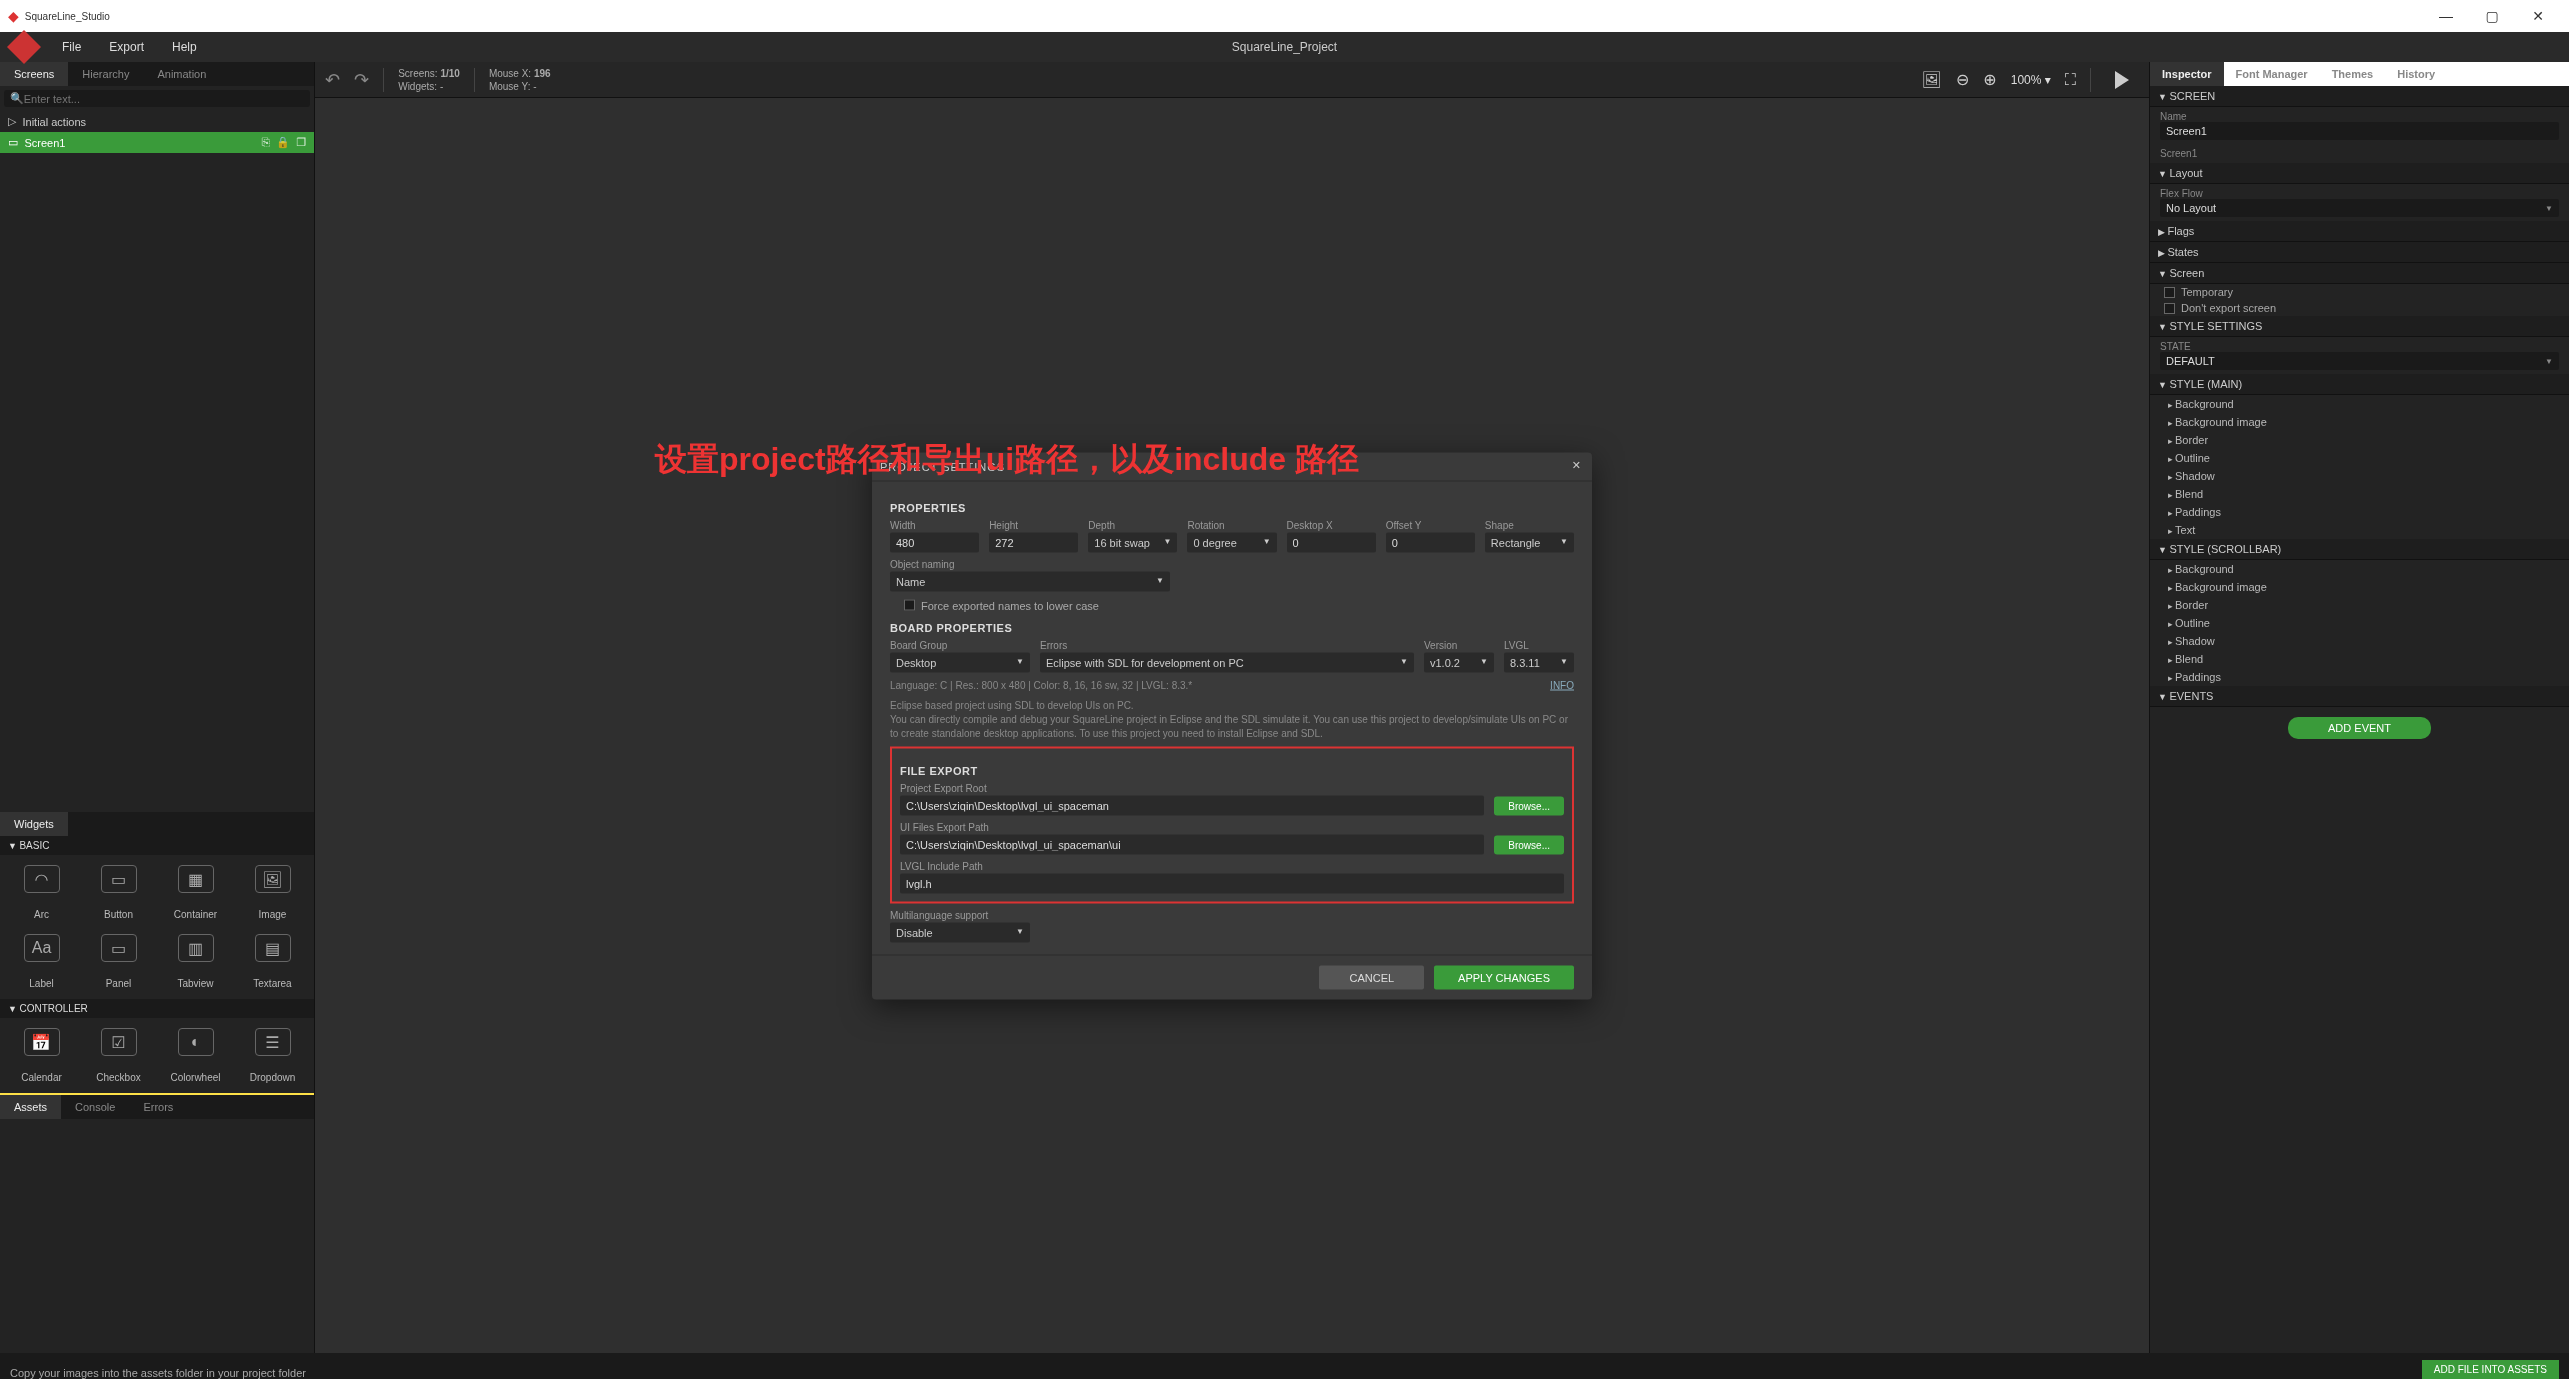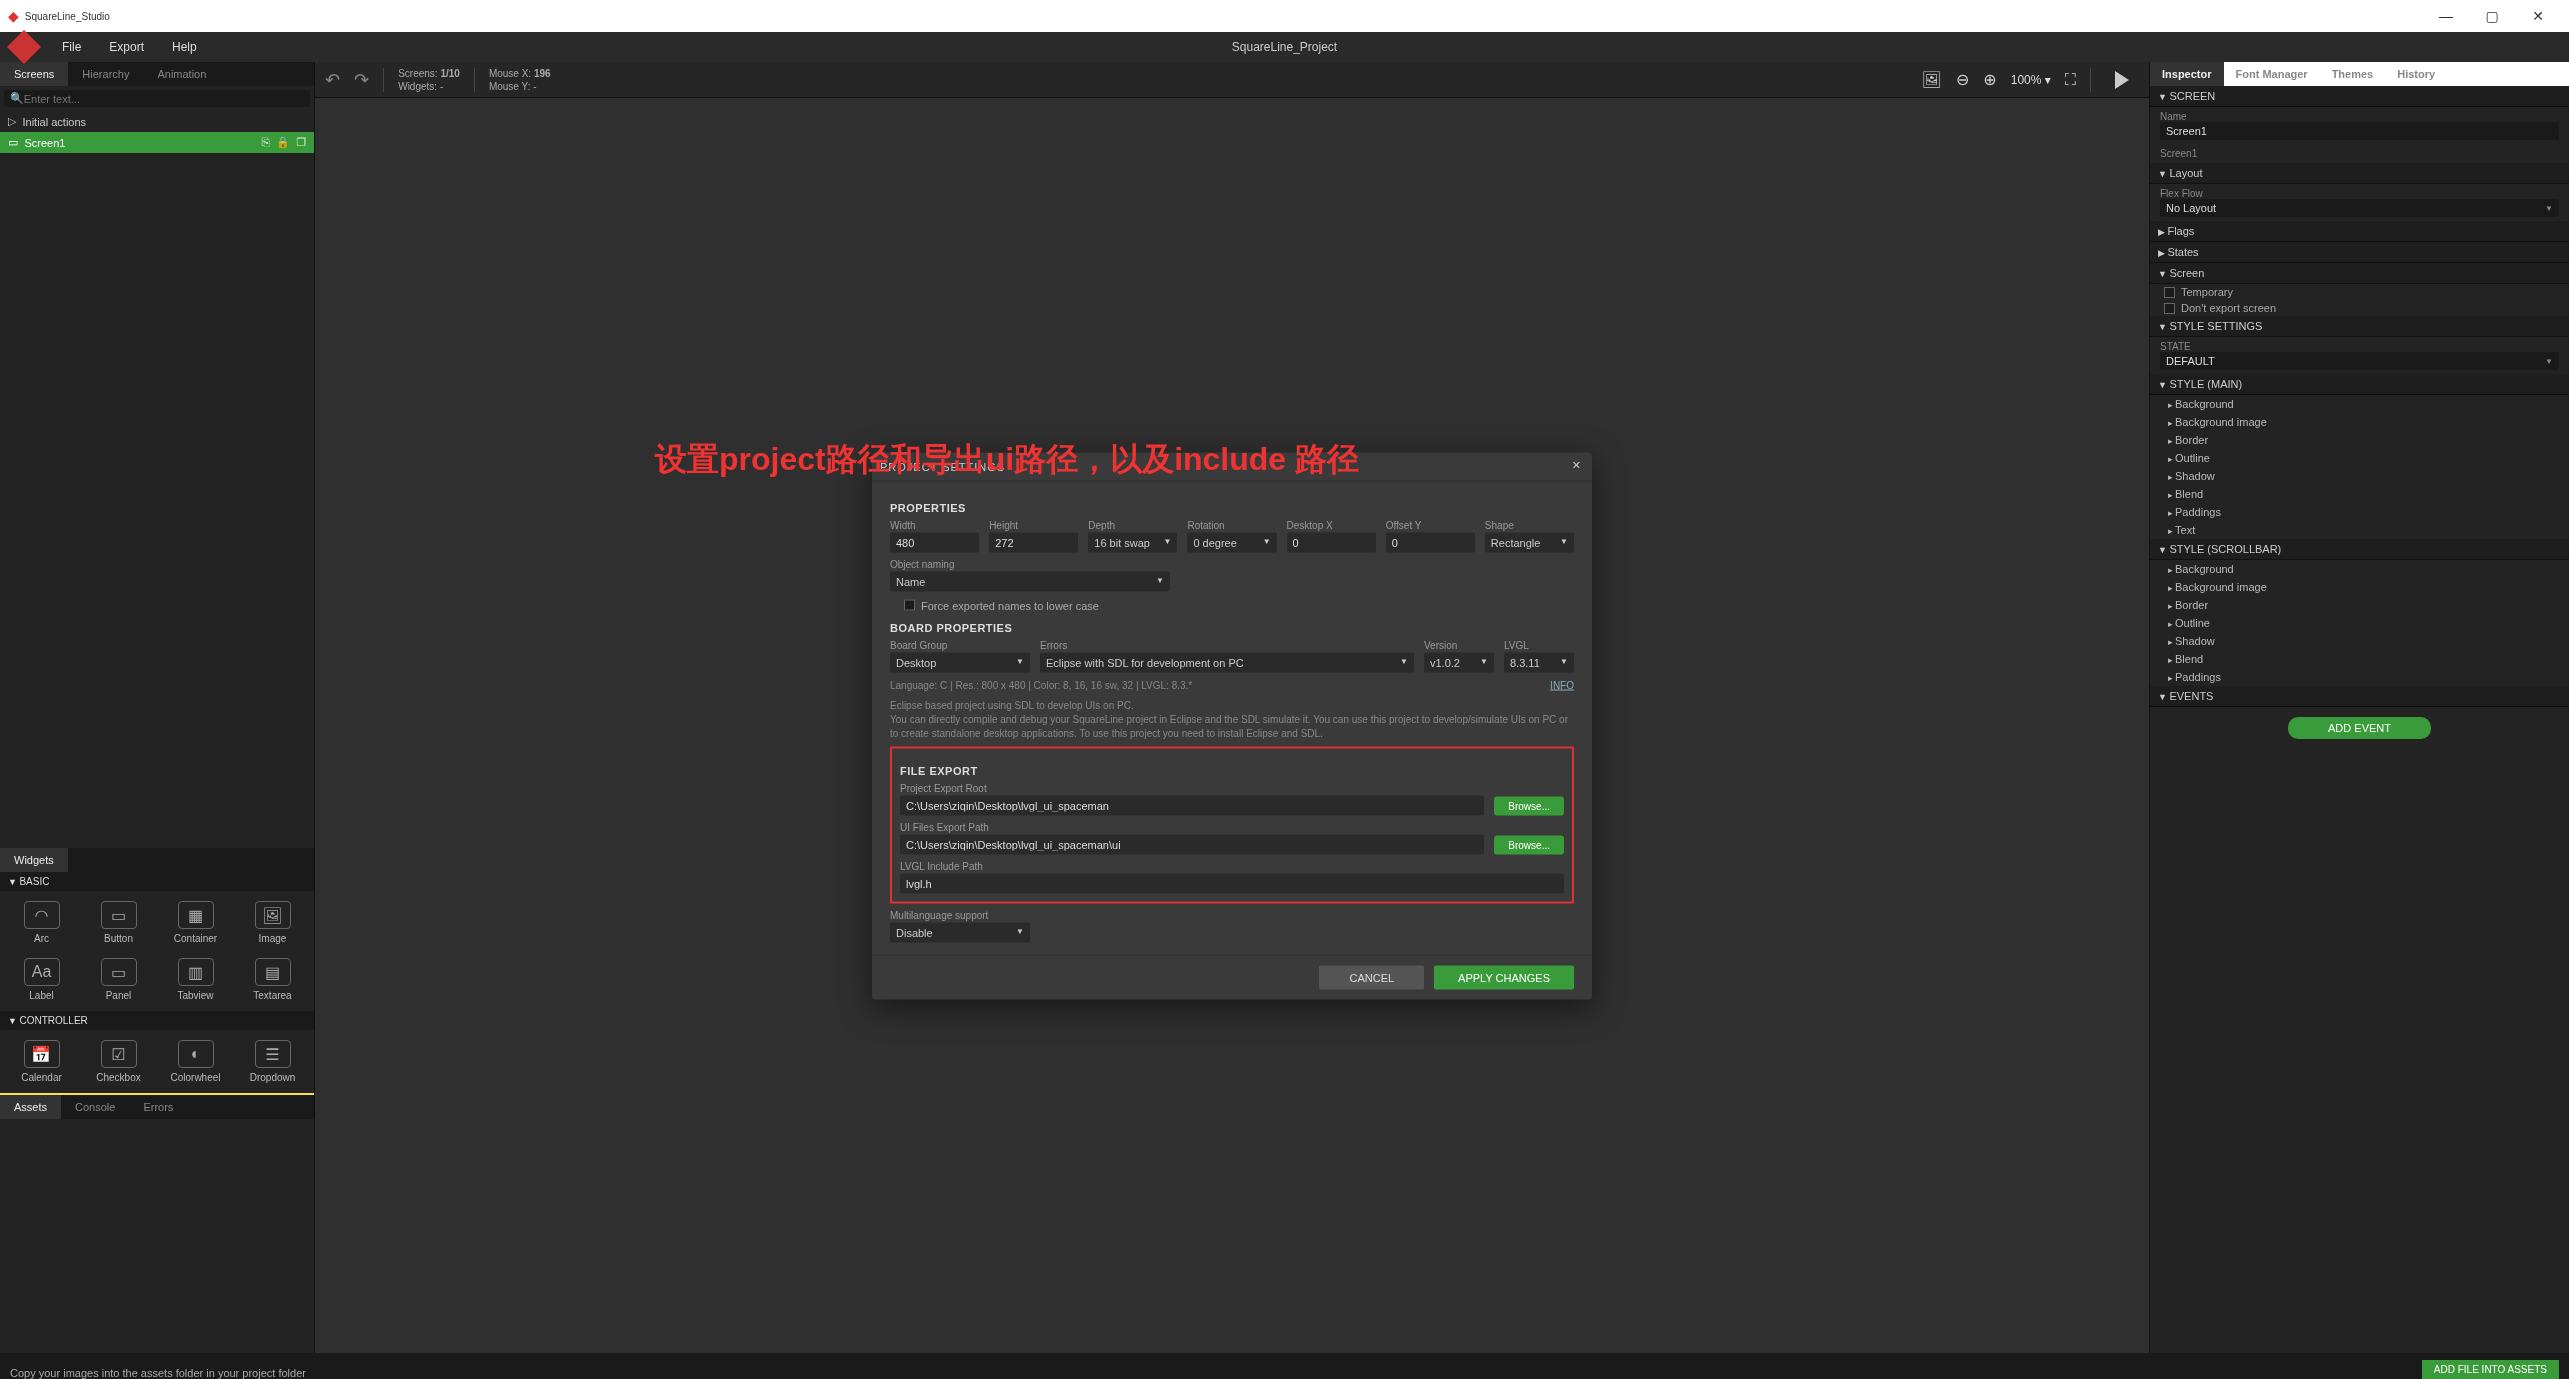--- a/index.html
+++ b/index.html
@@ -23,21 +23,21 @@
 .tree-item { padding: 4px 8px; display: flex; align-items: center; gap: 6px; }
 .tree-item.sel { background: #3a9b3a; color: #fff; }
 .tree-item .ticons { margin-left: auto; display: flex; gap: 6px; opacity: .8; }
 .widgets-panel { margin-top: auto; }
 .panel-tabs { display: flex; background: #1a1a1a; }
 .section-hdr { background: #1a1a1a; padding: 4px 8px; font-size: 10px; color: #ddd; }
 .section-hdr::before { content: "▼ "; font-size: 9px; }
 .wgrid { display: grid; grid-template-columns: repeat(4, 1fr); gap: 2px; padding: 4px; }
 .wcell { display: flex; flex-direction: column; align-items: center; padding: 6px 2px; cursor: pointer; }
 .wcell .wi { width: 36px; height: 28px; border: 1px solid #666; border-radius: 4px; display: flex; align-items: center; justify-content: center; font-size: 16px; color: #aaa; }
-.wcell .wl { font-size: 10px; margin-top: 4px; color: #bbb; text-align: center; }
+.wcell .wl { font-size: 10px; margin-top: 16px; color: #bbb; text-align: center; }
 .center-area { flex: 1; background: #2f2f2f; display: flex; flex-direction: column; position: relative; }
 .toolbar { height: 36px; background: #262626; display: flex; align-items: center; padding: 0 10px; gap: 14px; border-bottom: 1px solid #111; }
 .toolbar .histbtn { font-size: 18px; color: #888; cursor: pointer; }
 .toolbar .sep { width: 1px; height: 24px; background: #444; }
 .toolbar .info { font-size: 10px; color: #aaa; line-height: 1.3; }
 .toolbar .spacer { flex: 1; }
 .toolbar .ticon { font-size: 16px; color: #ccc; cursor: pointer; }
 .toolbar .zoom { font-size: 12px; color: #ddd; }
 .toolbar .play { width: 0; height: 0; border-left: 14px solid #ccc; border-top: 9px solid transparent; border-bottom: 9px solid transparent; cursor: pointer; margin: 0 10px; }
 .canvas { flex: 1; position: relative; }

